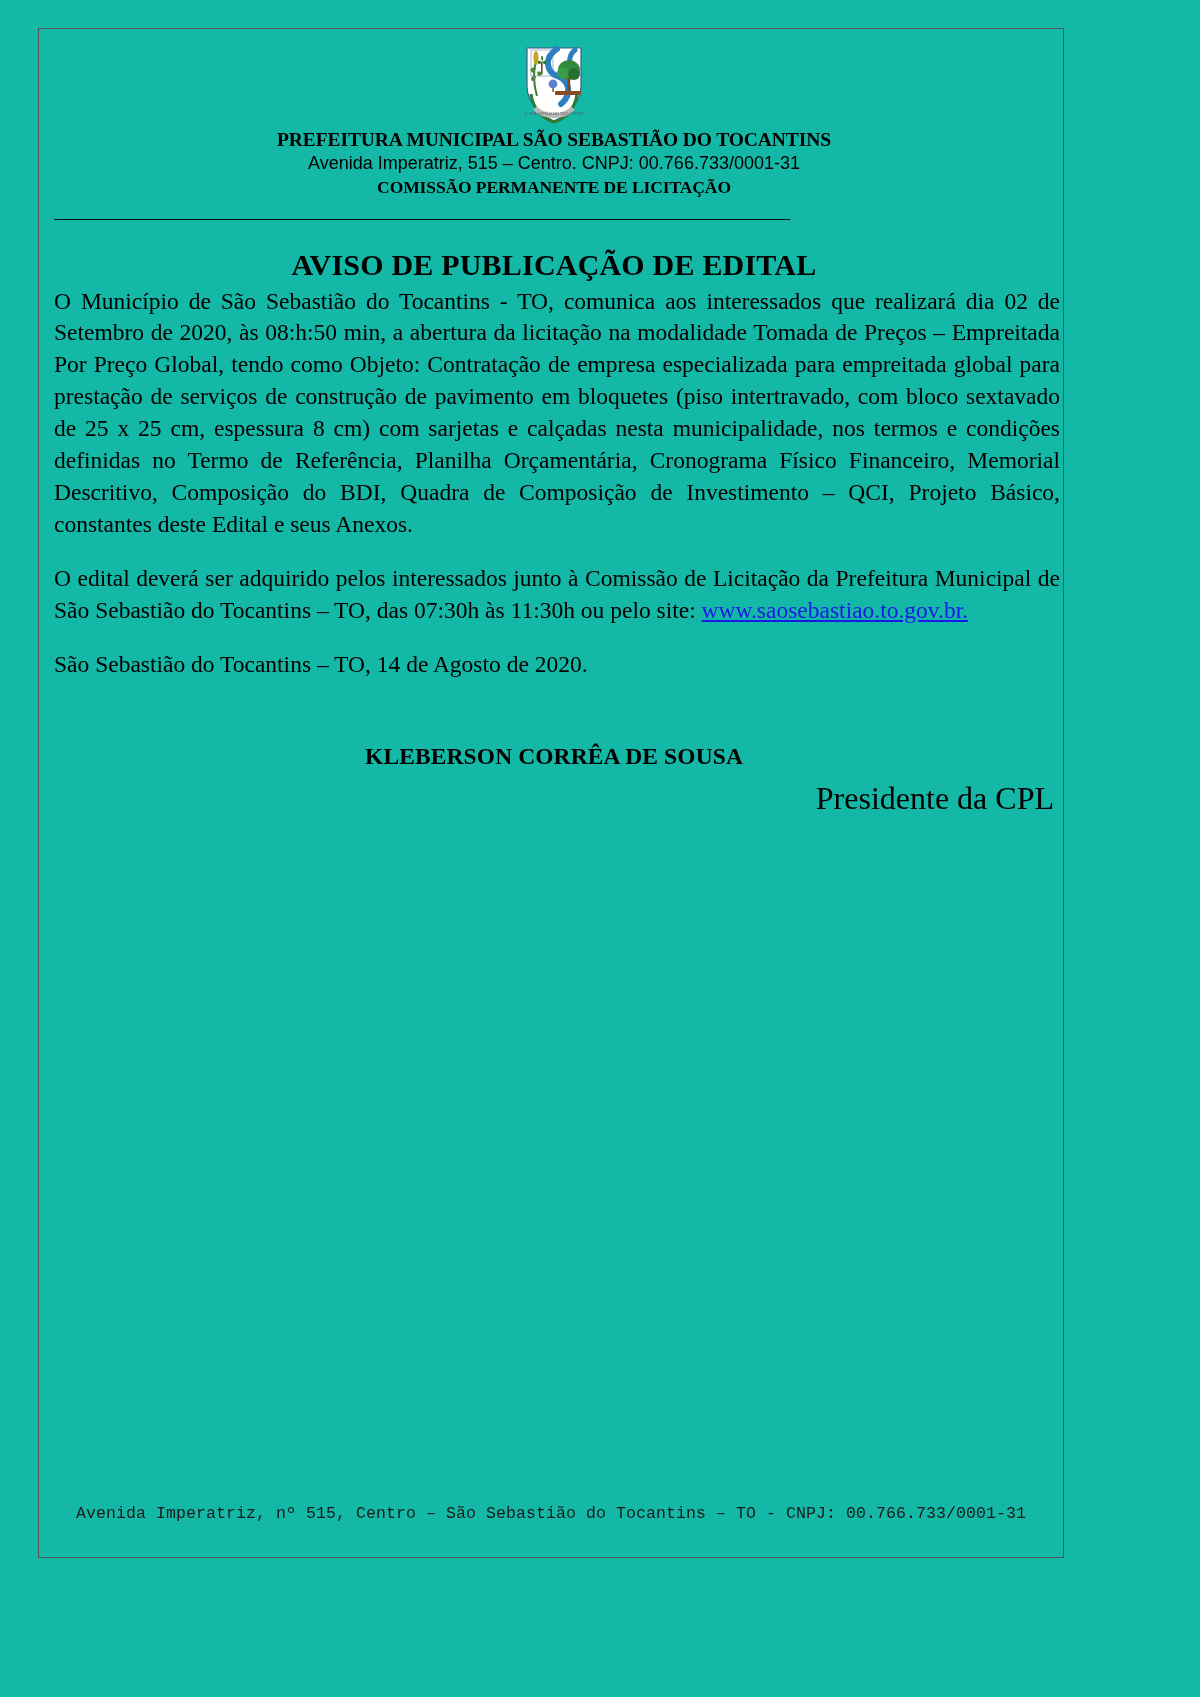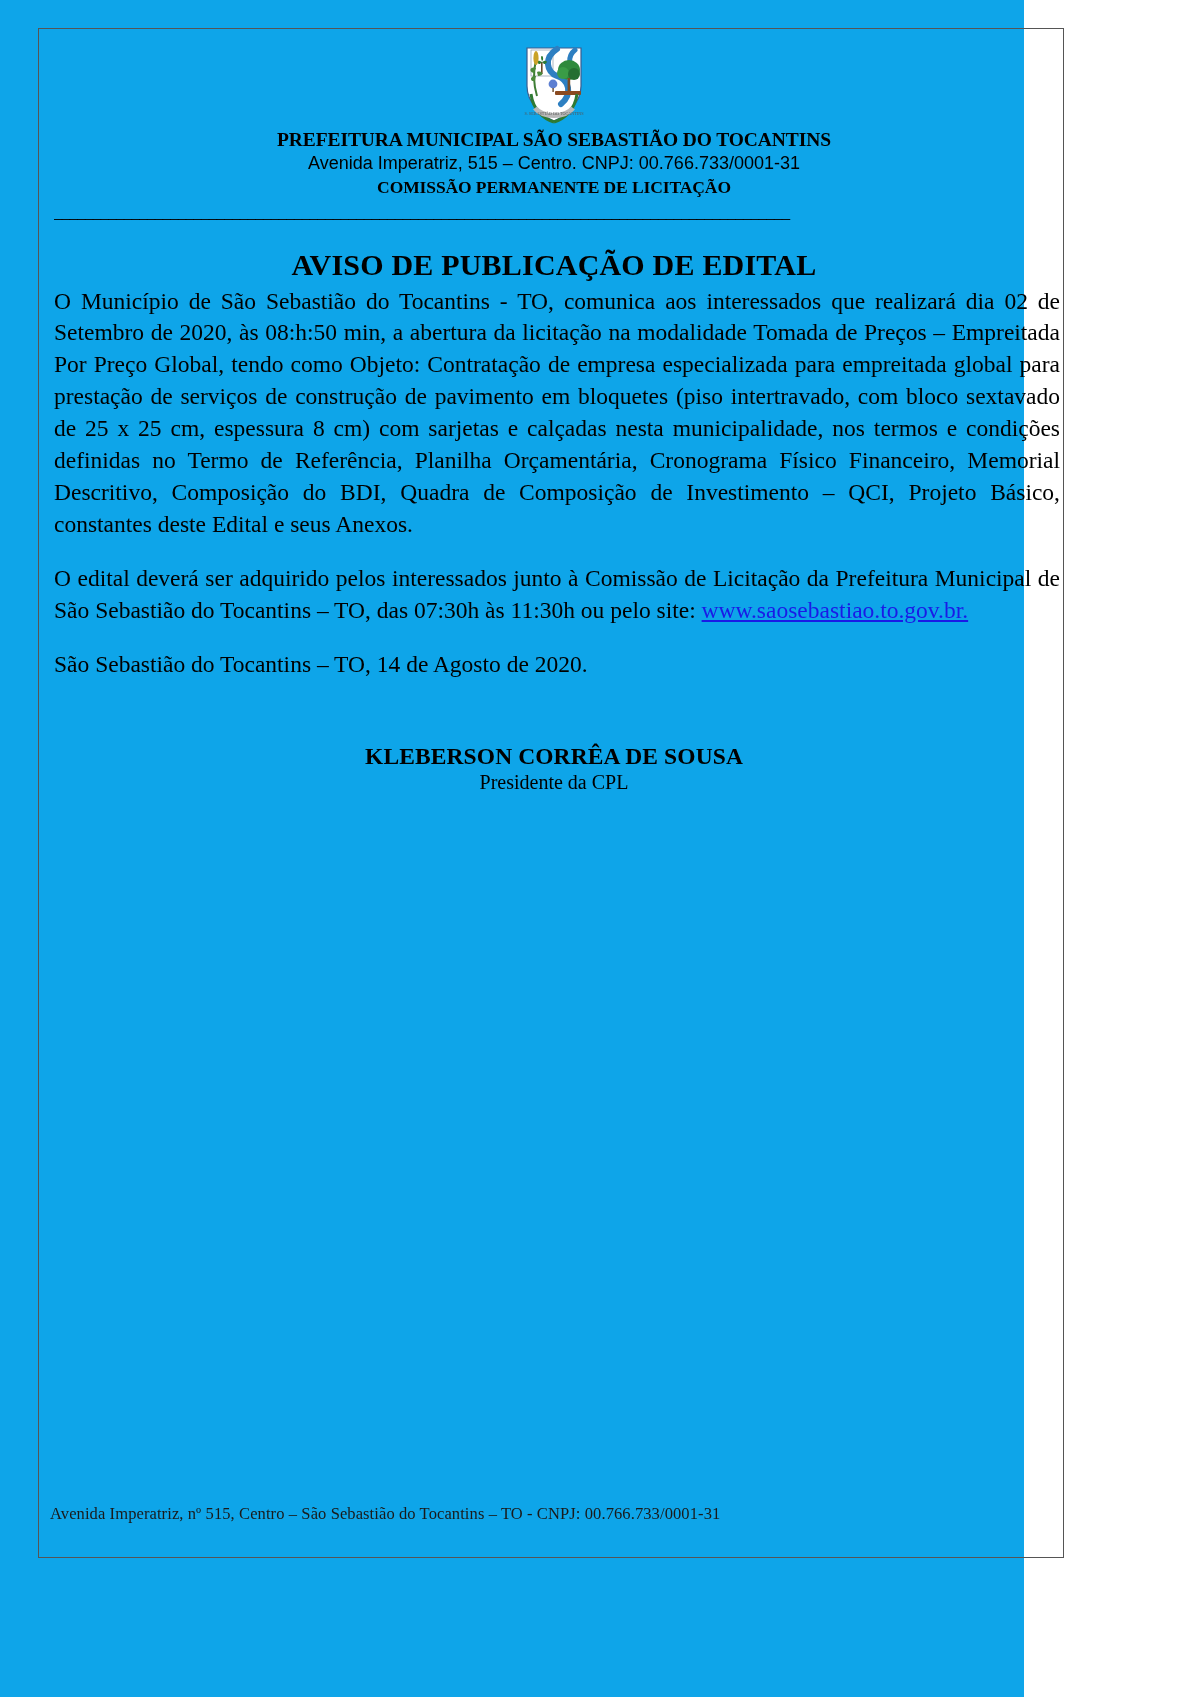--- a/index.html
+++ b/index.html
@@ -11,23 +11,23 @@
     width: 1200px;
     height: 1697px;
     font-family: "Liberation Serif", serif;
     color: #000000;
     overflow: hidden;
   }
 
   
   .page {
     position: relative;
-    width: 1024px;
+    width: 1200px;
     height: 1697px;
-    background: #0ea5e9;
+    background: #14b8a6;
     box-sizing: border-box;
   }
 
   
   .page-border {
     position: absolute;
     left: 38px;
     top: 28px;
     width: 1026px;
     height: 1530px;
@@ -151,32 +151,33 @@
   }
   .sig-name {
     font-family: "Liberation Serif", serif;
     font-weight: bold;
     font-size: 23.5px;
     letter-spacing: 0.1px;
     margin-top: 0;
   }
   .sig-role {
     font-family: "Liberation Serif", serif;
-    font-size: 20px;
-    margin-top: 1px;
+    font-size: 32px;
+    margin-top: 10px;
+    text-align: right;
   }
 
   
   .footer {
     position: absolute;
-    left: 50px;
+    left: 38px;
     top: 1504px;
     width: 1026px;
-    text-align: left;
-    font-family: Liberation Serif, serif;
+    text-align: center;
+    font-family: Liberation Mono, monospace;
     font-size: 16.5px;
     color: #1a1a1a;
     letter-spacing: 0.1px;
   }
 </style>
 </head>
 <body>
 
 <div class="page">
 

